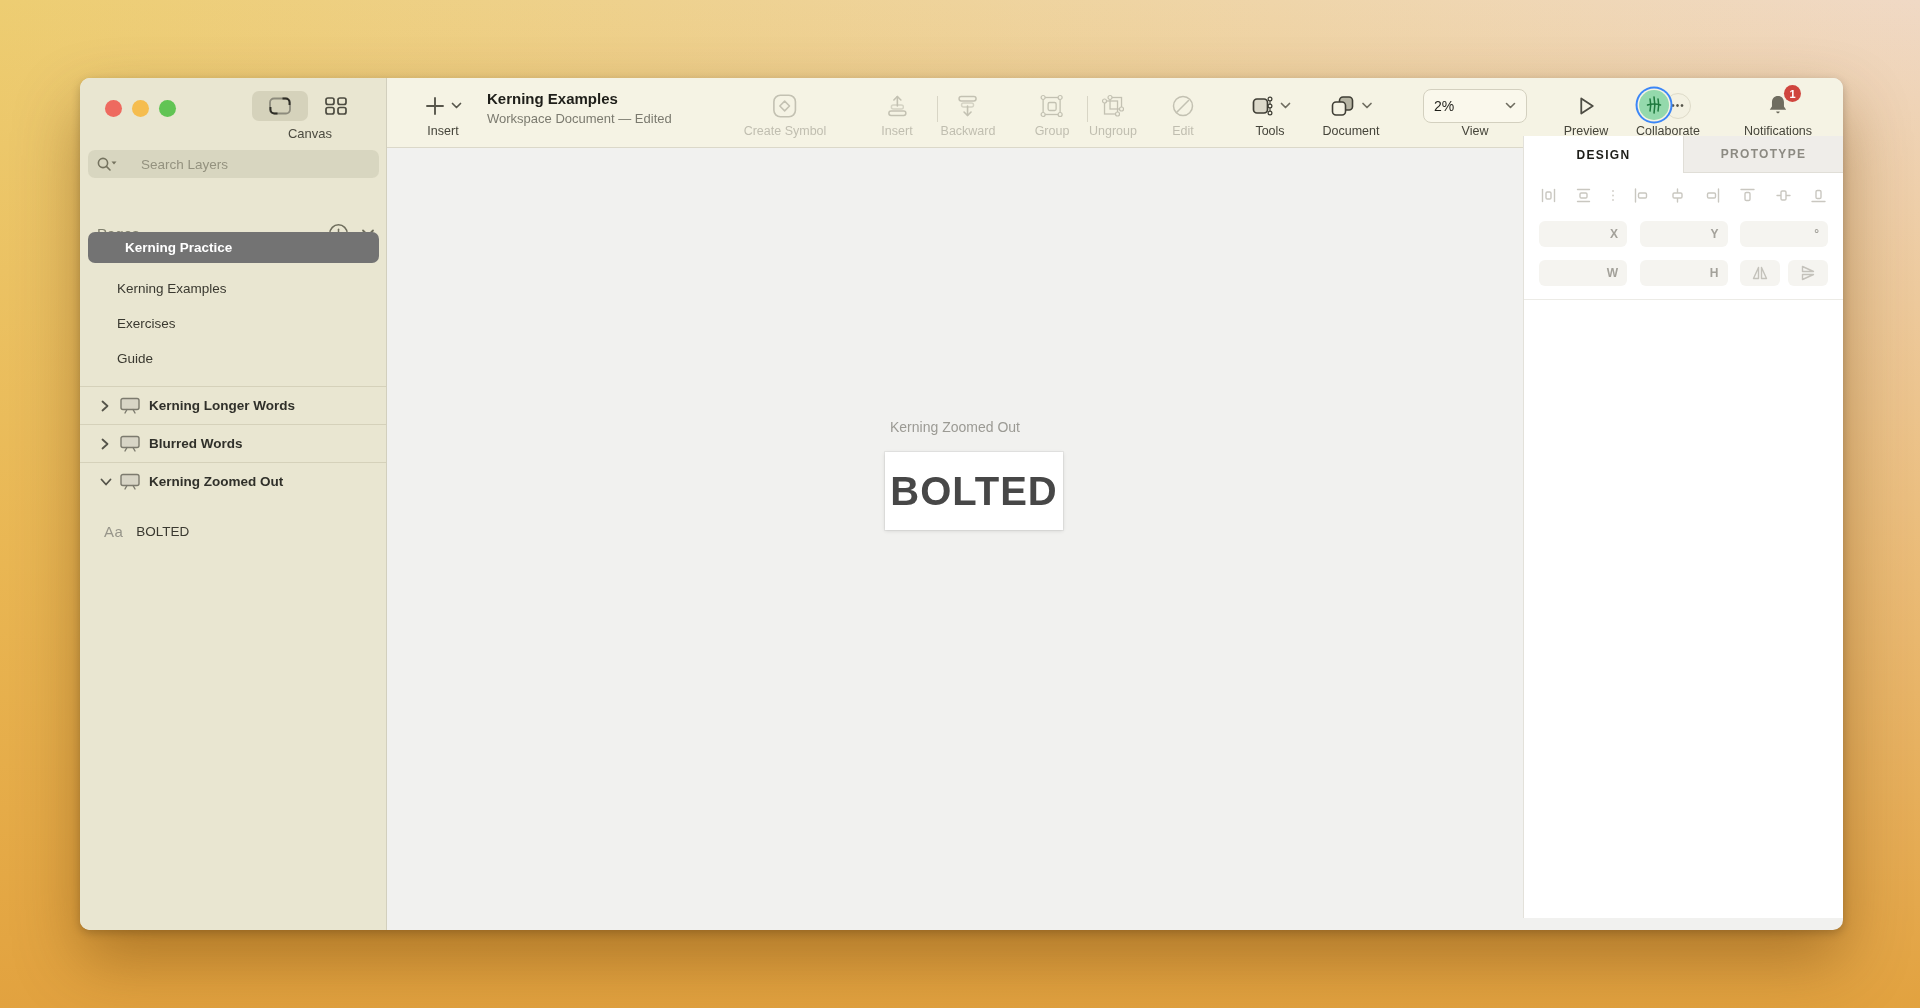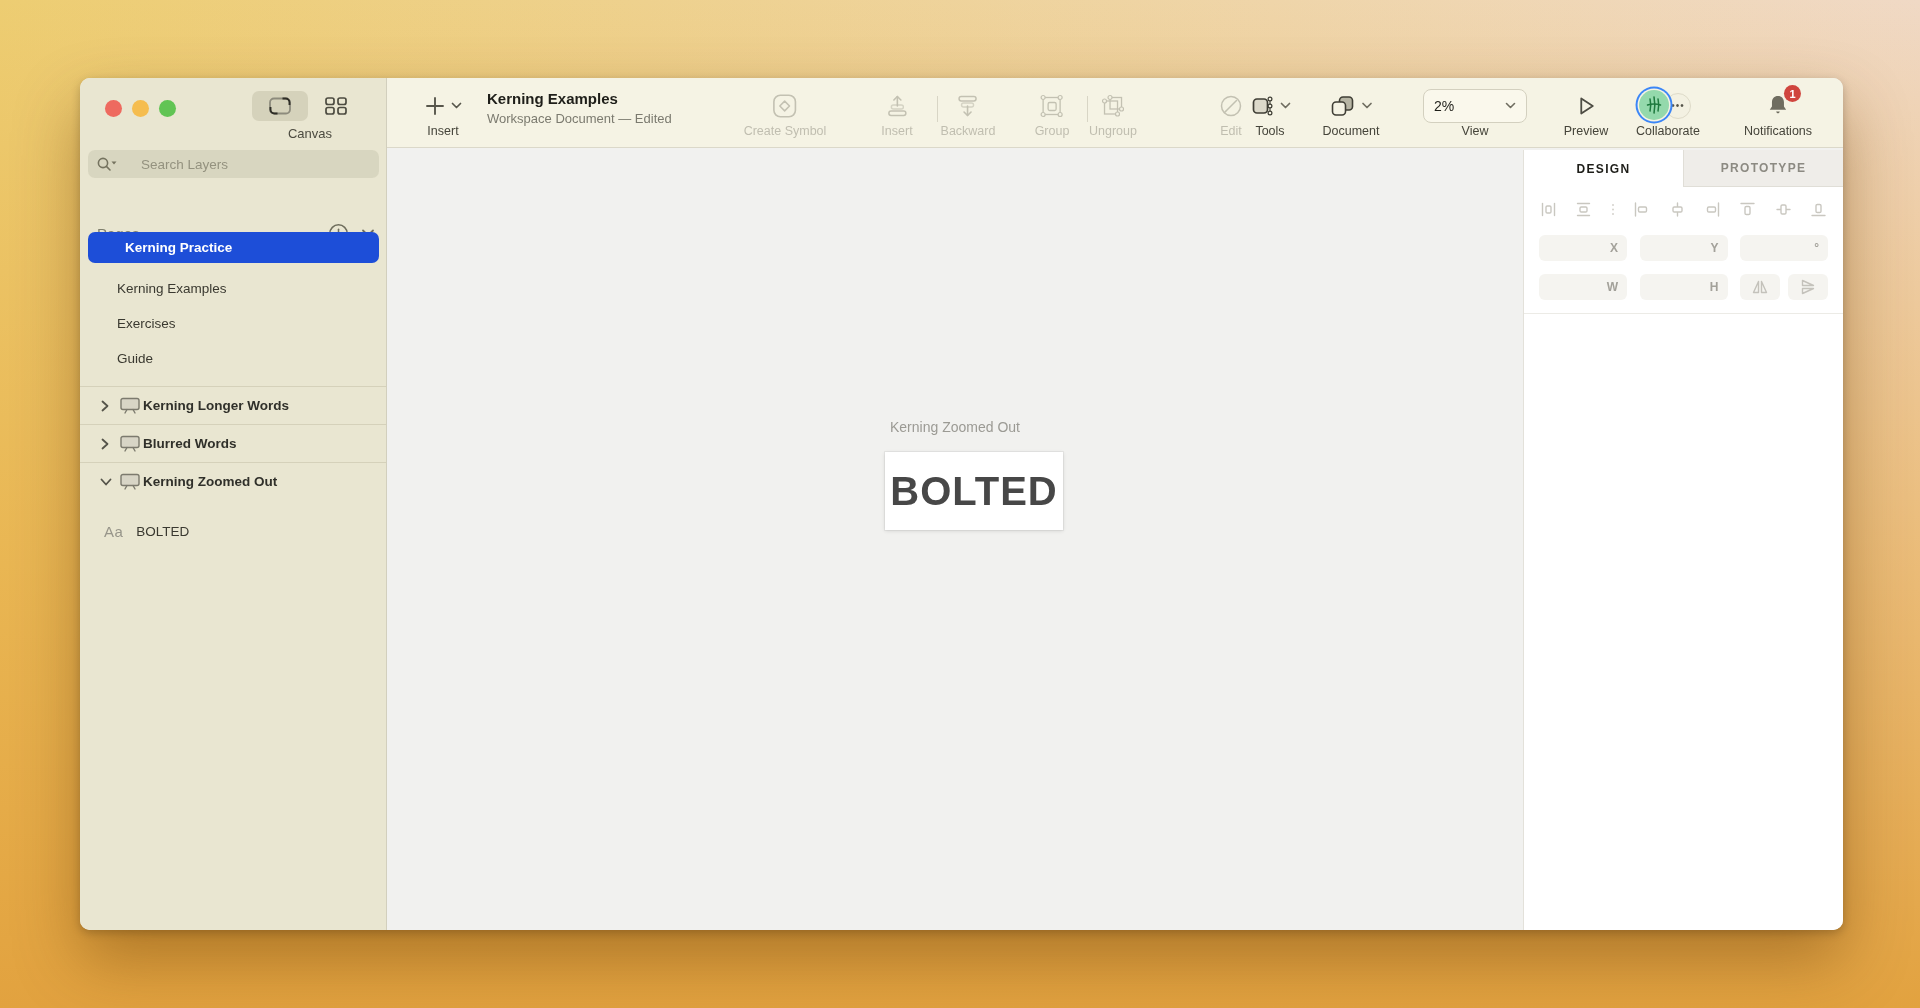--- a/index.html
+++ b/index.html
@@ -40,27 +40,27 @@
   .search input::placeholder { color:#94927f; }
   .pages-header { position:absolute; left:17px; top:120px; width:278px; height:24px;
     display:flex; align-items:center; color:#81806e;margin-top:23px; }
   .pages-title { font-size:15px; }
   .ph-btn { border:none; background:transparent; color:#6f6e5d; margin-left:auto;
     display:flex; align-items:center; }
   .ph-btn + .ph-btn { margin-left:12px; }
   .page-item { position:absolute; left:0; width:307px; height:35px; line-height:35px;
     padding-left:37px; font-size:13.5px; color:#3a3930; cursor:default; }
   .page-item.selected { left:8px; width:291px; height:31px; line-height:31px;
-    background:#1d4ed8; color:#fff; font-weight:700; border-radius:7px; }
+    background:#737373; color:#fff; font-weight:700; border-radius:7px; }
   .layer-row { position:absolute; left:0; width:306px; display:flex; align-items:center;
     border-top:1px solid rgba(90,85,50,.14); }
   .layer-row:last-of-type { border-bottom:1px solid rgba(90,85,50,.14); }
   .lr-chevron { width:12px; margin-left:20px; color:#55544a; display:flex; }
   .lr-icon { margin-left:7px; display:flex; }
-  .lr-label { margin-left:2px; font-size:13.5px; font-weight:700; color:#30302a; }
+  .lr-label { margin-left:8px; font-size:13.5px; font-weight:700; color:#30302a; }
   .child-row { position:absolute; left:0; width:306px; display:flex; align-items:center; }
   .aa-icon { margin-left:24px; font-size:15px; color:#97958a; letter-spacing:.5px; }
   .child-label { margin-left:13px; font-size:13.5px; color:#3a3930; }
   
   .toolbar { position:absolute; left:307px; top:0; width:1456px; height:70px;
     background:#f5f3e4; border-bottom:1px solid #dbd8c9; }
   .tb { position:absolute; top:9px; display:flex; flex-direction:column; align-items:center;
     transform:translateX(-50%); background:transparent; border:none; cursor:default; }
   .tb .ic { height:37px; display:flex; align-items:center; color:#57564b; gap:5px; }
   .tb .lbl { font-size:12.5px; color:#45443a; white-space:nowrap; margin-top:0; }
@@ -86,21 +86,21 @@
     background:#d0453e; color:#fff; font-size:11px; font-weight:700;
     display:flex; align-items:center; justify-content:center; padding:0 4px; }
   
   .canvas { position:absolute; left:307px; top:70px; width:1136px; height:782px; background:#f1f1ef; }
   .artboard-label { position:absolute; left:503px; top:271px; font-size:14px; color:#9b9a94; cursor:default; }
   .artboard { position:absolute; left:498px; top:304px; width:178px; height:78px; background:#fff;
     box-shadow:0 0 0 1px rgba(0,0,0,.045), 0 1px 4px rgba(0,0,0,.12);
     display:flex; align-items:center; justify-content:center; }
   .artboard-text { font-size:40px; font-weight:700; color:#474747; letter-spacing:1px; }
   
-  .inspector { position:absolute; left:1443px; top:72px; width:320px; height:782px;
+  .inspector { position:absolute; left:1443px; top:58px; width:320px; height:782px;
     background:#fff; border-left:1px solid #e3e1da; }
   .tabs { display:flex; height:37px; }
   .tab { flex:1; display:flex; align-items:center; justify-content:center;
     font-size:12px; font-weight:700; letter-spacing:1.3px; cursor:default; }
   .tab.active { background:#fff; color:#1e1e19; }
   .tab.inactive { background:#efede9; color:#8c8a82;
     border-left:1px solid #e0ded7; border-bottom:1px solid #e0ded7; }
   .align-row { display:flex; align-items:center; justify-content:space-between;
     padding:9px 16px 0; height:35px; color:#c9c7c0; }
   .align-sep { color:#d4d2cc; }
@@ -351,21 +351,21 @@
                 <circle cx="10" cy="4.5" r="2"></circle>
                 <circle cx="21.5" cy="16" r="2"></circle>
                 <circle cx="17.5" cy="21" r="2"></circle>
               </g>
             </svg>
         </span>
       </span>
       <span class="lbl">Ungroup</span>
     </button>
 
-    <button class="tb disabled" style="left:844px">
+    <button class="tb disabled" style="left:796px">
       <span class="ic">
         <span>
           <svg width="26" height="26" viewBox="0 0 26 26">
               <circle cx="13" cy="13" r="9.5" fill="none" stroke="currentColor" stroke-width="1.5"></circle>
               <line x1="7.5" y1="18.5" x2="18.5" y2="7.5" stroke="currentColor" stroke-width="1.5" stroke-linecap="round"></line>
               <path d="M7.5 18.5 l-1 1" stroke="currentColor" stroke-width="1.5" stroke-linecap="round"></path>
             </svg>
         </span>
       </span>
       <span class="lbl">Edit</span>

